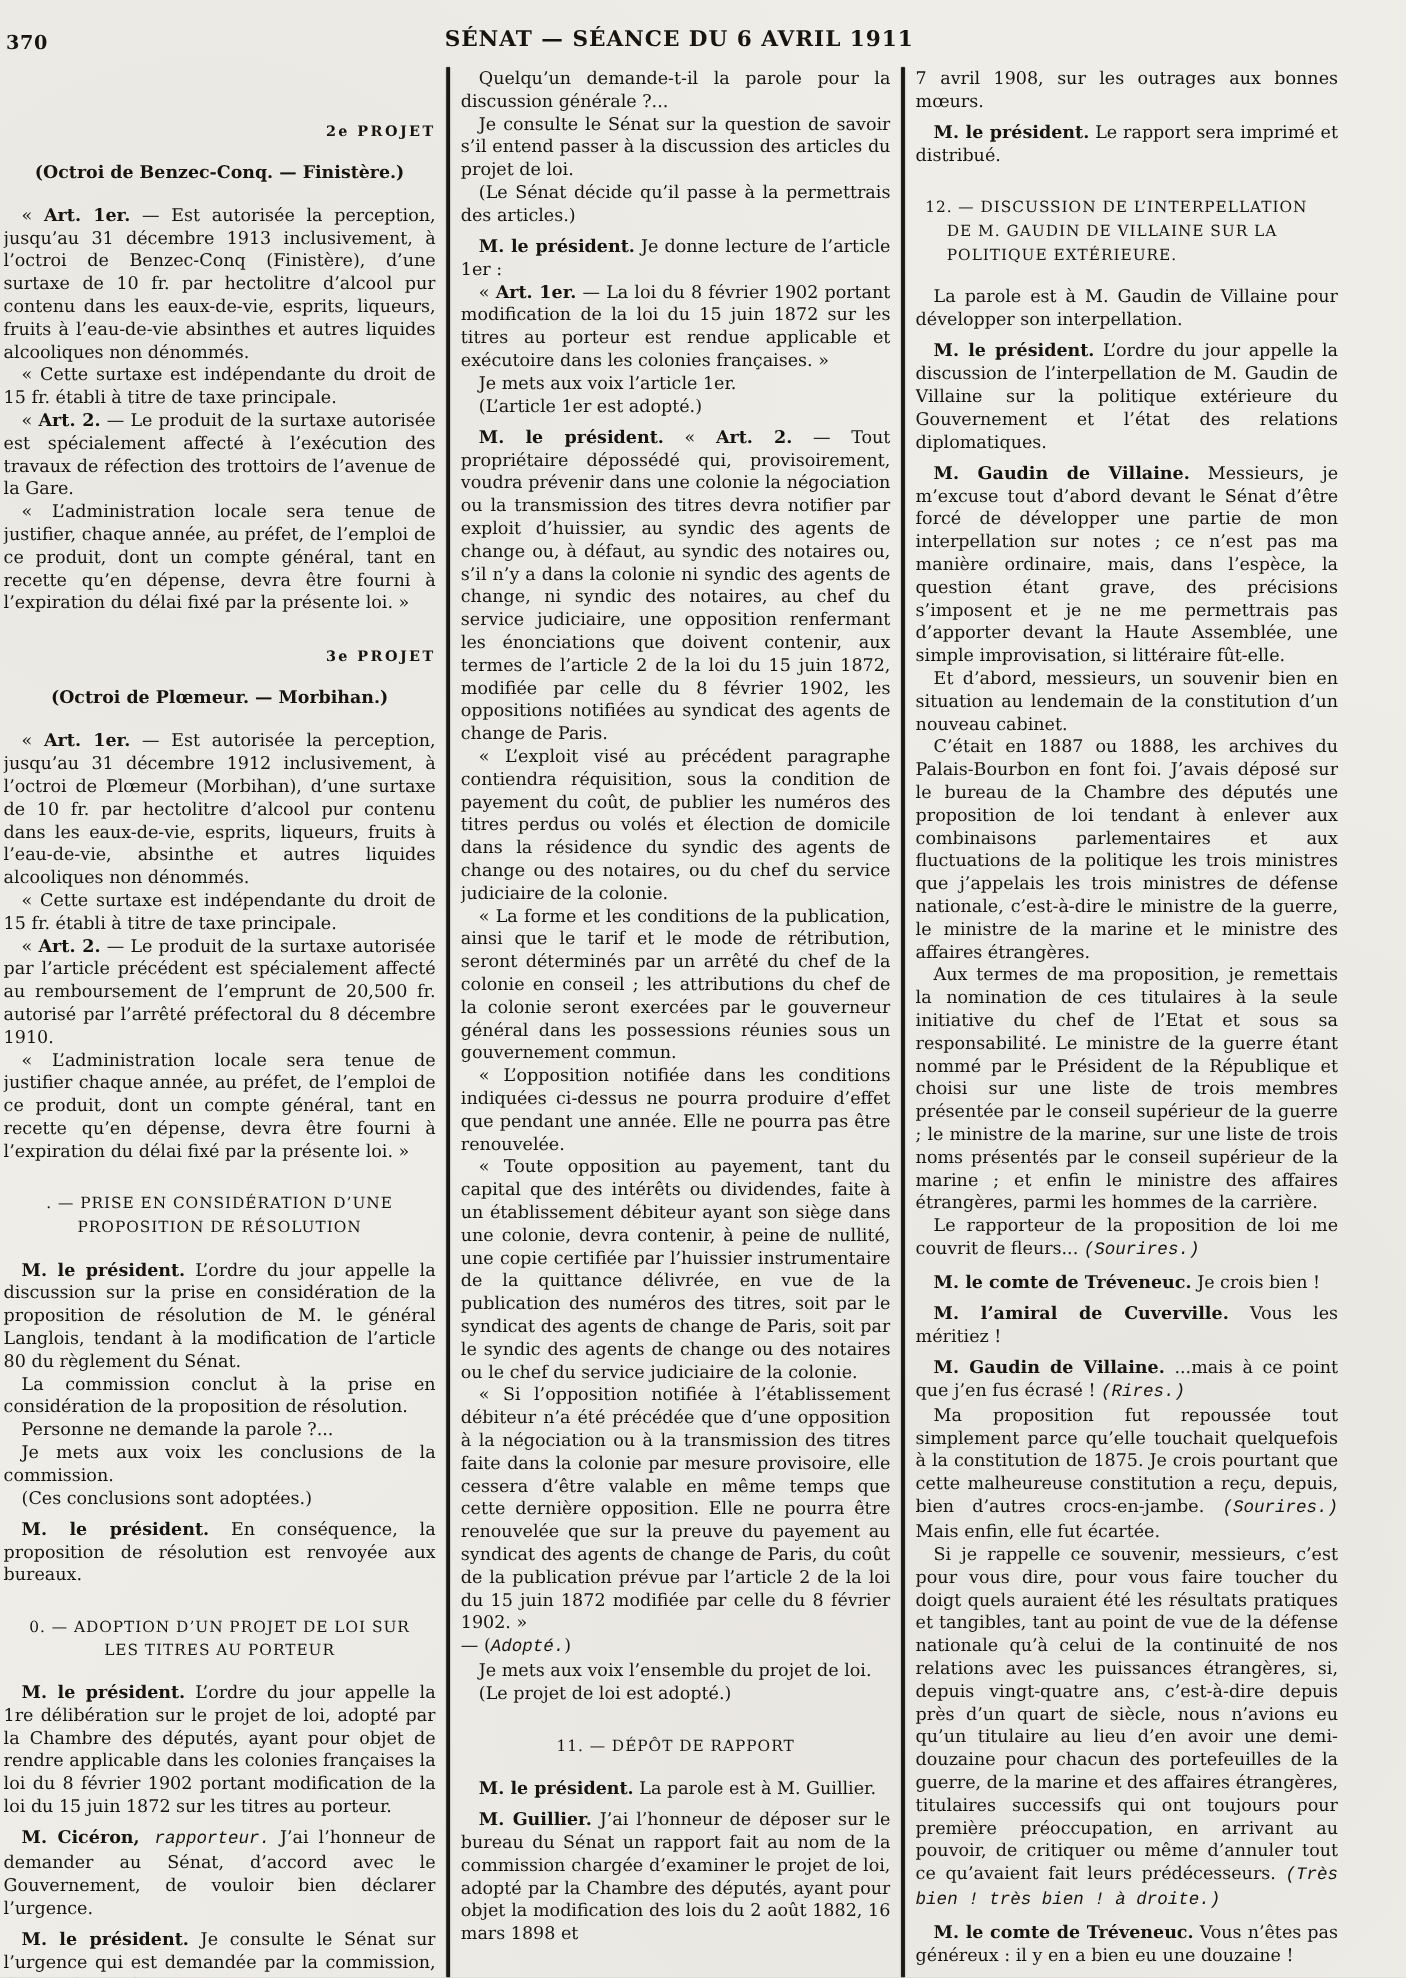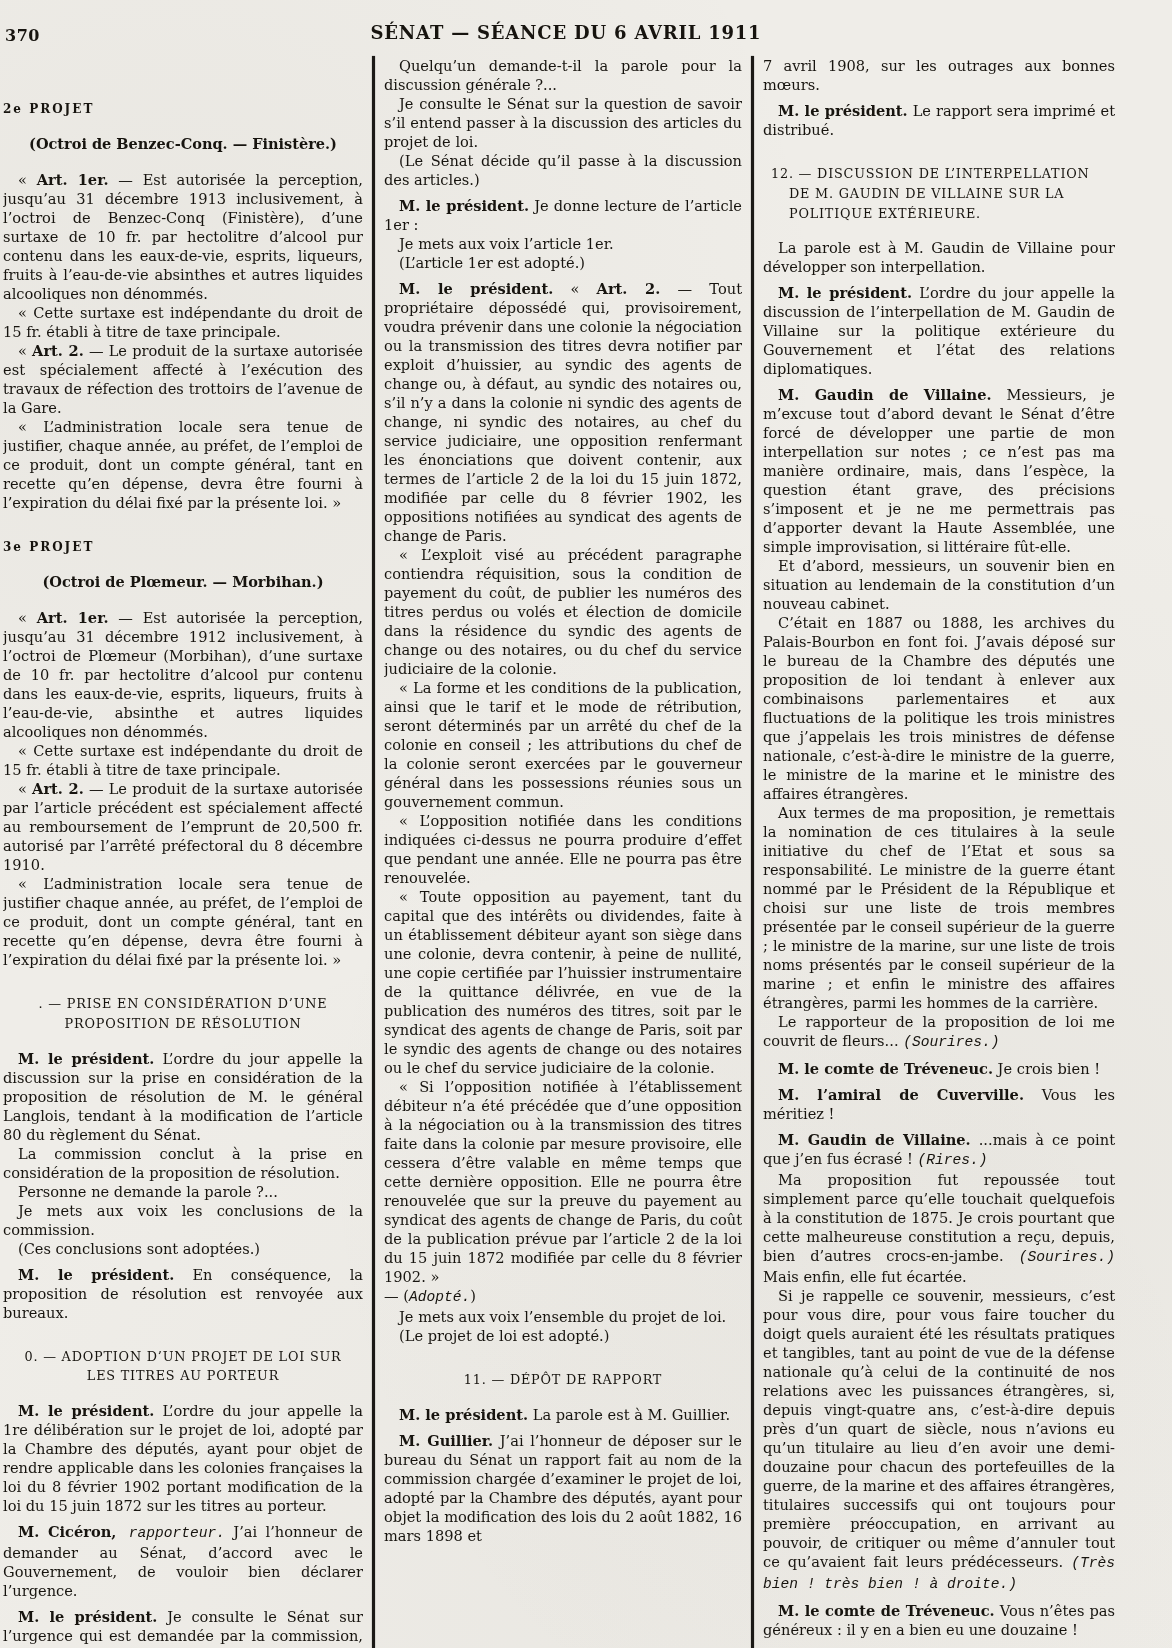--- a/index.html
+++ b/index.html
@@ -18,21 +18,21 @@
   .title{position:absolute;left:0;right:40px;top:22px;text-align:center;font-weight:bold;font-size:18px;letter-spacing:0.8px;}
   .cols{display:flex;height:1592px;padding-left:3px;align-items:stretch;}
   .col{font-size:14.6px;line-height:19px;text-align:justify;overflow:hidden;}
   .col1{width:360px;}
   .col2{width:358px;}
   .col3{width:352px;}
   .rule{width:3px;background:#1b1916;margin:0 9px;box-shadow:0 0 1px #1b1916;}
   .p{text-indent:15px;margin:0;}
   .p.ni{text-indent:0;}
   .p.gap{margin-top:7px;}
-  .proj-title{text-align:left;text-indent:0;font-weight:bold;font-size:12px;letter-spacing:2px;margin-top:26px;}
+  .proj-title{text-align:right;text-indent:0;font-weight:bold;font-size:12px;letter-spacing:2px;margin-top:26px;}
   .col1 > .proj-title:first-child{margin-top:44px;}
   .proj-sub{text-align:center;text-indent:0;font-weight:bold;font-size:14.5px;margin:15px 0 17px;}
   .section{text-align:center;text-indent:0;font-weight:normal;font-size:12.8px;letter-spacing:0.8px;margin:25px 8px 15px;line-height:1.55;}
   .section.left{text-align:left;margin-left:0;padding-left:26px;text-indent:-18px;}
   b{font-weight:bold;}
   i{font-style:italic;font-family:Liberation Mono, monospace;}
 </style>
 </head>
 <body>
 
@@ -64,22 +64,23 @@
         <div class="p gap"><b>M. le président.</b><span> En conséquence, la proposition de résolution est renvoyée aux bureaux.</span></div>
         <div class="section"><span>0. — ADOPTION D’UN PROJET DE LOI SUR LES TITRES AU PORTEUR</span></div>
         <div class="p gap"><b>M. le président.</b><span> L’ordre du jour appelle la 1re délibération sur le projet de loi, adopté par la Chambre des députés, ayant pour objet de rendre applicable dans les colonies françaises la loi du 8 février 1902 portant modification de la loi du 15 juin 1872 sur les titres au porteur.</span></div>
         <div class="p gap"><b>M. Cicéron,</b><i> rapporteur.</i><span> J’ai l’honneur de demander au Sénat, d’accord avec le Gouvernement, de vouloir bien déclarer l’urgence.</span></div>
         <div class="p gap"><b>M. le président.</b><span> Je consulte le Sénat sur l’urgence qui est demandée par la commission, d’accord avec le Gouvernement.</span></div>
       </div>
     <div class="rule"></div>
     <div class="col col2">
         <div class="p"><span>Quelqu’un demande-t-il la parole pour la discussion générale ?...</span></div>
         <div class="p"><span>Je consulte le Sénat sur la question de savoir s’il entend passer à la discussion des articles du projet de loi.</span></div>
-        <div class="p"><span>(Le Sénat décide qu’il passe à la discussion des articles.)</span></div>
+        <div class="p"><span>(Le Sénat décide qu’il passe à la permettrais des articles.)</span></div>
         <div class="p gap"><b>M. le président.</b><span> Je donne lecture de l’article 1er :</span></div>
+        <div class="p"><span>« </span><b>Art. 1er.</b><span> — La loi du 8 février 1902 portant modification de la loi du 15 juin 1872 sur les titres au porteur est rendue applicable et exécutoire dans les colonies françaises. »</span></div>
         <div class="p"><span>Je mets aux voix l’article 1er.</span></div>
         <div class="p"><span>(L’article 1er est adopté.)</span></div>
         <div class="p gap"><b>M. le président.</b><span> « </span><b>Art. 2.</b><span> — Tout propriétaire dépossédé qui, provisoirement, voudra prévenir dans une colonie la négociation ou la transmission des titres devra notifier par exploit d’huissier, au syndic des agents de change ou, à défaut, au syndic des notaires ou, s’il n’y a dans la colonie ni syndic des agents de change, ni syndic des notaires, au chef du service judiciaire, une opposition renfermant les énonciations que doivent contenir, aux termes de l’article 2 de la loi du 15 juin 1872, modifiée par celle du 8 février 1902, les oppositions notifiées au syndicat des agents de change de Paris.</span></div>
         <div class="p"><span>« L’exploit visé au précédent paragraphe contiendra réquisition, sous la condition de payement du coût, de publier les numéros des titres perdus ou volés et élection de domicile dans la résidence du syndic des agents de change ou des notaires, ou du chef du service judiciaire de la colonie.</span></div>
         <div class="p"><span>« La forme et les conditions de la publication, ainsi que le tarif et le mode de rétribution, seront déterminés par un arrêté du chef de la colonie en conseil ; les attributions du chef de la colonie seront exercées par le gouverneur général dans les possessions réunies sous un gouvernement commun.</span></div>
         <div class="p"><span>« L’opposition notifiée dans les conditions indiquées ci-dessus ne pourra produire d’effet que pendant une année. Elle ne pourra pas être renouvelée.</span></div>
         <div class="p"><span>« Toute opposition au payement, tant du capital que des intérêts ou dividendes, faite à un établissement débiteur ayant son siège dans une colonie, devra contenir, à peine de nullité, une copie certifiée par l’huissier instrumentaire de la quittance délivrée, en vue de la publication des numéros des titres, soit par le syndicat des agents de change de Paris, soit par le syndic des agents de change ou des notaires ou le chef du service judiciaire de la colonie.</span></div>
         <div class="p"><span>« Si l’opposition notifiée à l’établissement débiteur n’a été précédée que d’une opposition à la négociation ou à la transmission des titres faite dans la colonie par mesure provisoire, elle cessera d’être valable en même temps que cette dernière opposition. Elle ne pourra être renouvelée que sur la preuve du payement au syndicat des agents de change de Paris, du coût de la publication prévue par l’article 2 de la loi du 15 juin 1872 modifiée par celle du 8 février 1902. »</span></div>
         <div class="p ni"><span>— (</span><i>Adopté.</i><span>)</span></div>
         <div class="p"><span>Je mets aux voix l’ensemble du projet de loi.</span></div>

